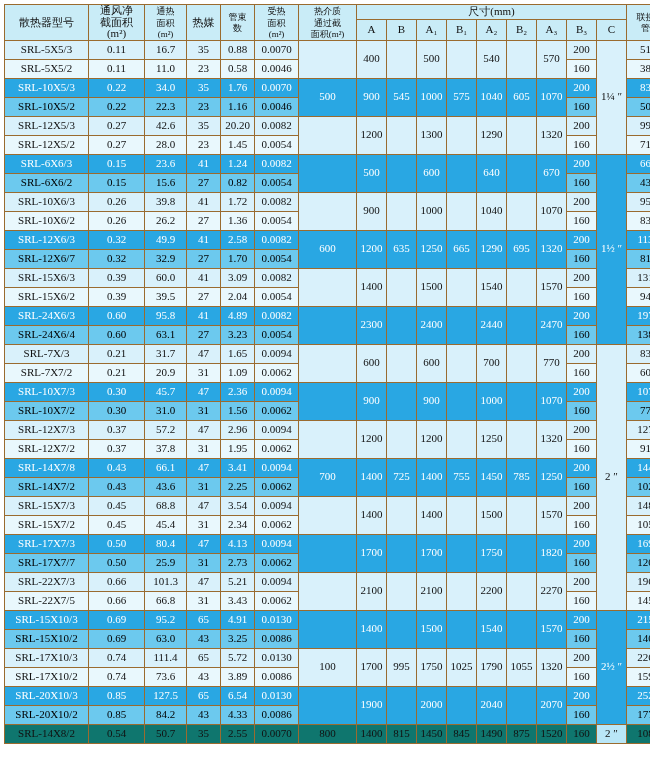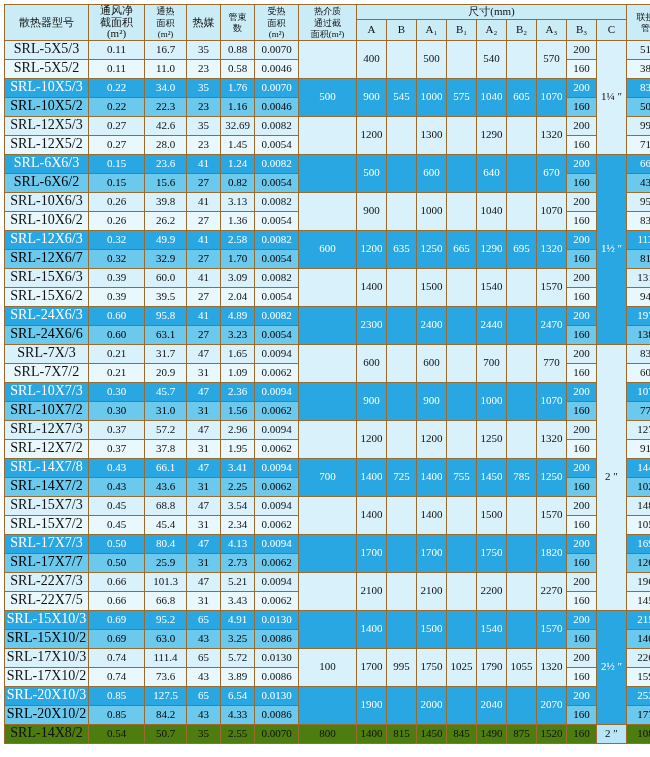--- a/index.html
+++ b/index.html
@@ -40,24 +40,24 @@
   }
   thead th.dim-top{height:14px;}
   thead th.dim-sub{height:19px;}
   .hdr-small{font-size:9px;}
 
   
   tbody tr.band-a td{background:#d9f1fb;}
   tbody tr.band-b td{background:#e9f8fd;}
   tbody tr.band-c td{background:#29a7e3;color:#ffffff;}
   tbody tr.band-d td{background:#6cc9ee;color:#000;}
-  tbody tr.band-e td{background:#4d7c0f;}
+  tbody tr.band-e td{background:#0f766e;}
   tbody tr td{height:18px;font-size:11px;}
 
-  td.model{font-size:14px;}
+  td.model{font-size:11px;}
   td.num{font-size:11px;}
   .merge{font-size:11px;}
   
   td.m-a{background:#d9f1fb !important;}
   td.m-c{background:#29a7e3 !important;color:#fff !important;}
   td.m-e{background:#b9e6f7 !important;}
   .w-model{width:84px;}
   .w-area{width:56px;}
   .w-heat{width:42px;}
   .w-med{width:34px;}
@@ -196,21 +196,21 @@
           <td class="num">1.16</td>
           <td class="num">0.0046</td>
           <td class="num">160</td>
           <td class="num">50</td>
         </tr>
         <tr class="band-a">
           <td class="model">SRL-12X5/3</td>
           <td class="num">0.27</td>
           <td class="num">42.6</td>
           <td class="num">35</td>
-          <td class="num">32.69</td>
+          <td class="num">20.20</td>
           <td class="num">0.0082</td>
           <td class="merge m-a" rowspan="2"></td>
           <td class="merge m-a" rowspan="2">1200</td>
           <td class="merge m-a" rowspan="2"></td>
           <td class="merge m-a" rowspan="2">1300</td>
           <td class="merge m-a" rowspan="2"></td>
           <td class="merge m-a" rowspan="2">1290</td>
           <td class="merge m-a" rowspan="2"></td>
           <td class="merge m-a" rowspan="2">1320</td>
           <td class="num">200</td>
@@ -253,21 +253,21 @@
           <td class="num">0.82</td>
           <td class="num">0.0054</td>
           <td class="num">160</td>
           <td class="num">43</td>
         </tr>
         <tr class="band-a">
           <td class="model">SRL-10X6/3</td>
           <td class="num">0.26</td>
           <td class="num">39.8</td>
           <td class="num">41</td>
-          <td class="num">3.13</td>
+          <td class="num">1.72</td>
           <td class="num">0.0082</td>
           <td class="merge m-a" rowspan="2"></td>
           <td class="merge m-a" rowspan="2">900</td>
           <td class="merge m-a" rowspan="2"></td>
           <td class="merge m-a" rowspan="2">1000</td>
           <td class="merge m-a" rowspan="2"></td>
           <td class="merge m-a" rowspan="2">1040</td>
           <td class="merge m-a" rowspan="2"></td>
           <td class="merge m-a" rowspan="2">1070</td>
           <td class="num">200</td>
@@ -351,21 +351,21 @@
           <td class="merge m-c" rowspan="2"></td>
           <td class="merge m-c" rowspan="2">2400</td>
           <td class="merge m-c" rowspan="2"></td>
           <td class="merge m-c" rowspan="2">2440</td>
           <td class="merge m-c" rowspan="2"></td>
           <td class="merge m-c" rowspan="2">2470</td>
           <td class="num">200</td>
           <td class="num">197</td>
         </tr>
         <tr class="band-d">
-          <td class="model">SRL-24X6/6</td>
+          <td class="model">SRL-24X6/4</td>
           <td class="num">0.60</td>
           <td class="num">63.1</td>
           <td class="num">27</td>
           <td class="num">3.23</td>
           <td class="num">0.0054</td>
           <td class="num">160</td>
           <td class="num">138</td>
         </tr>
         <tr class="band-a">
           <td class="model">SRL-7X/3</td>

